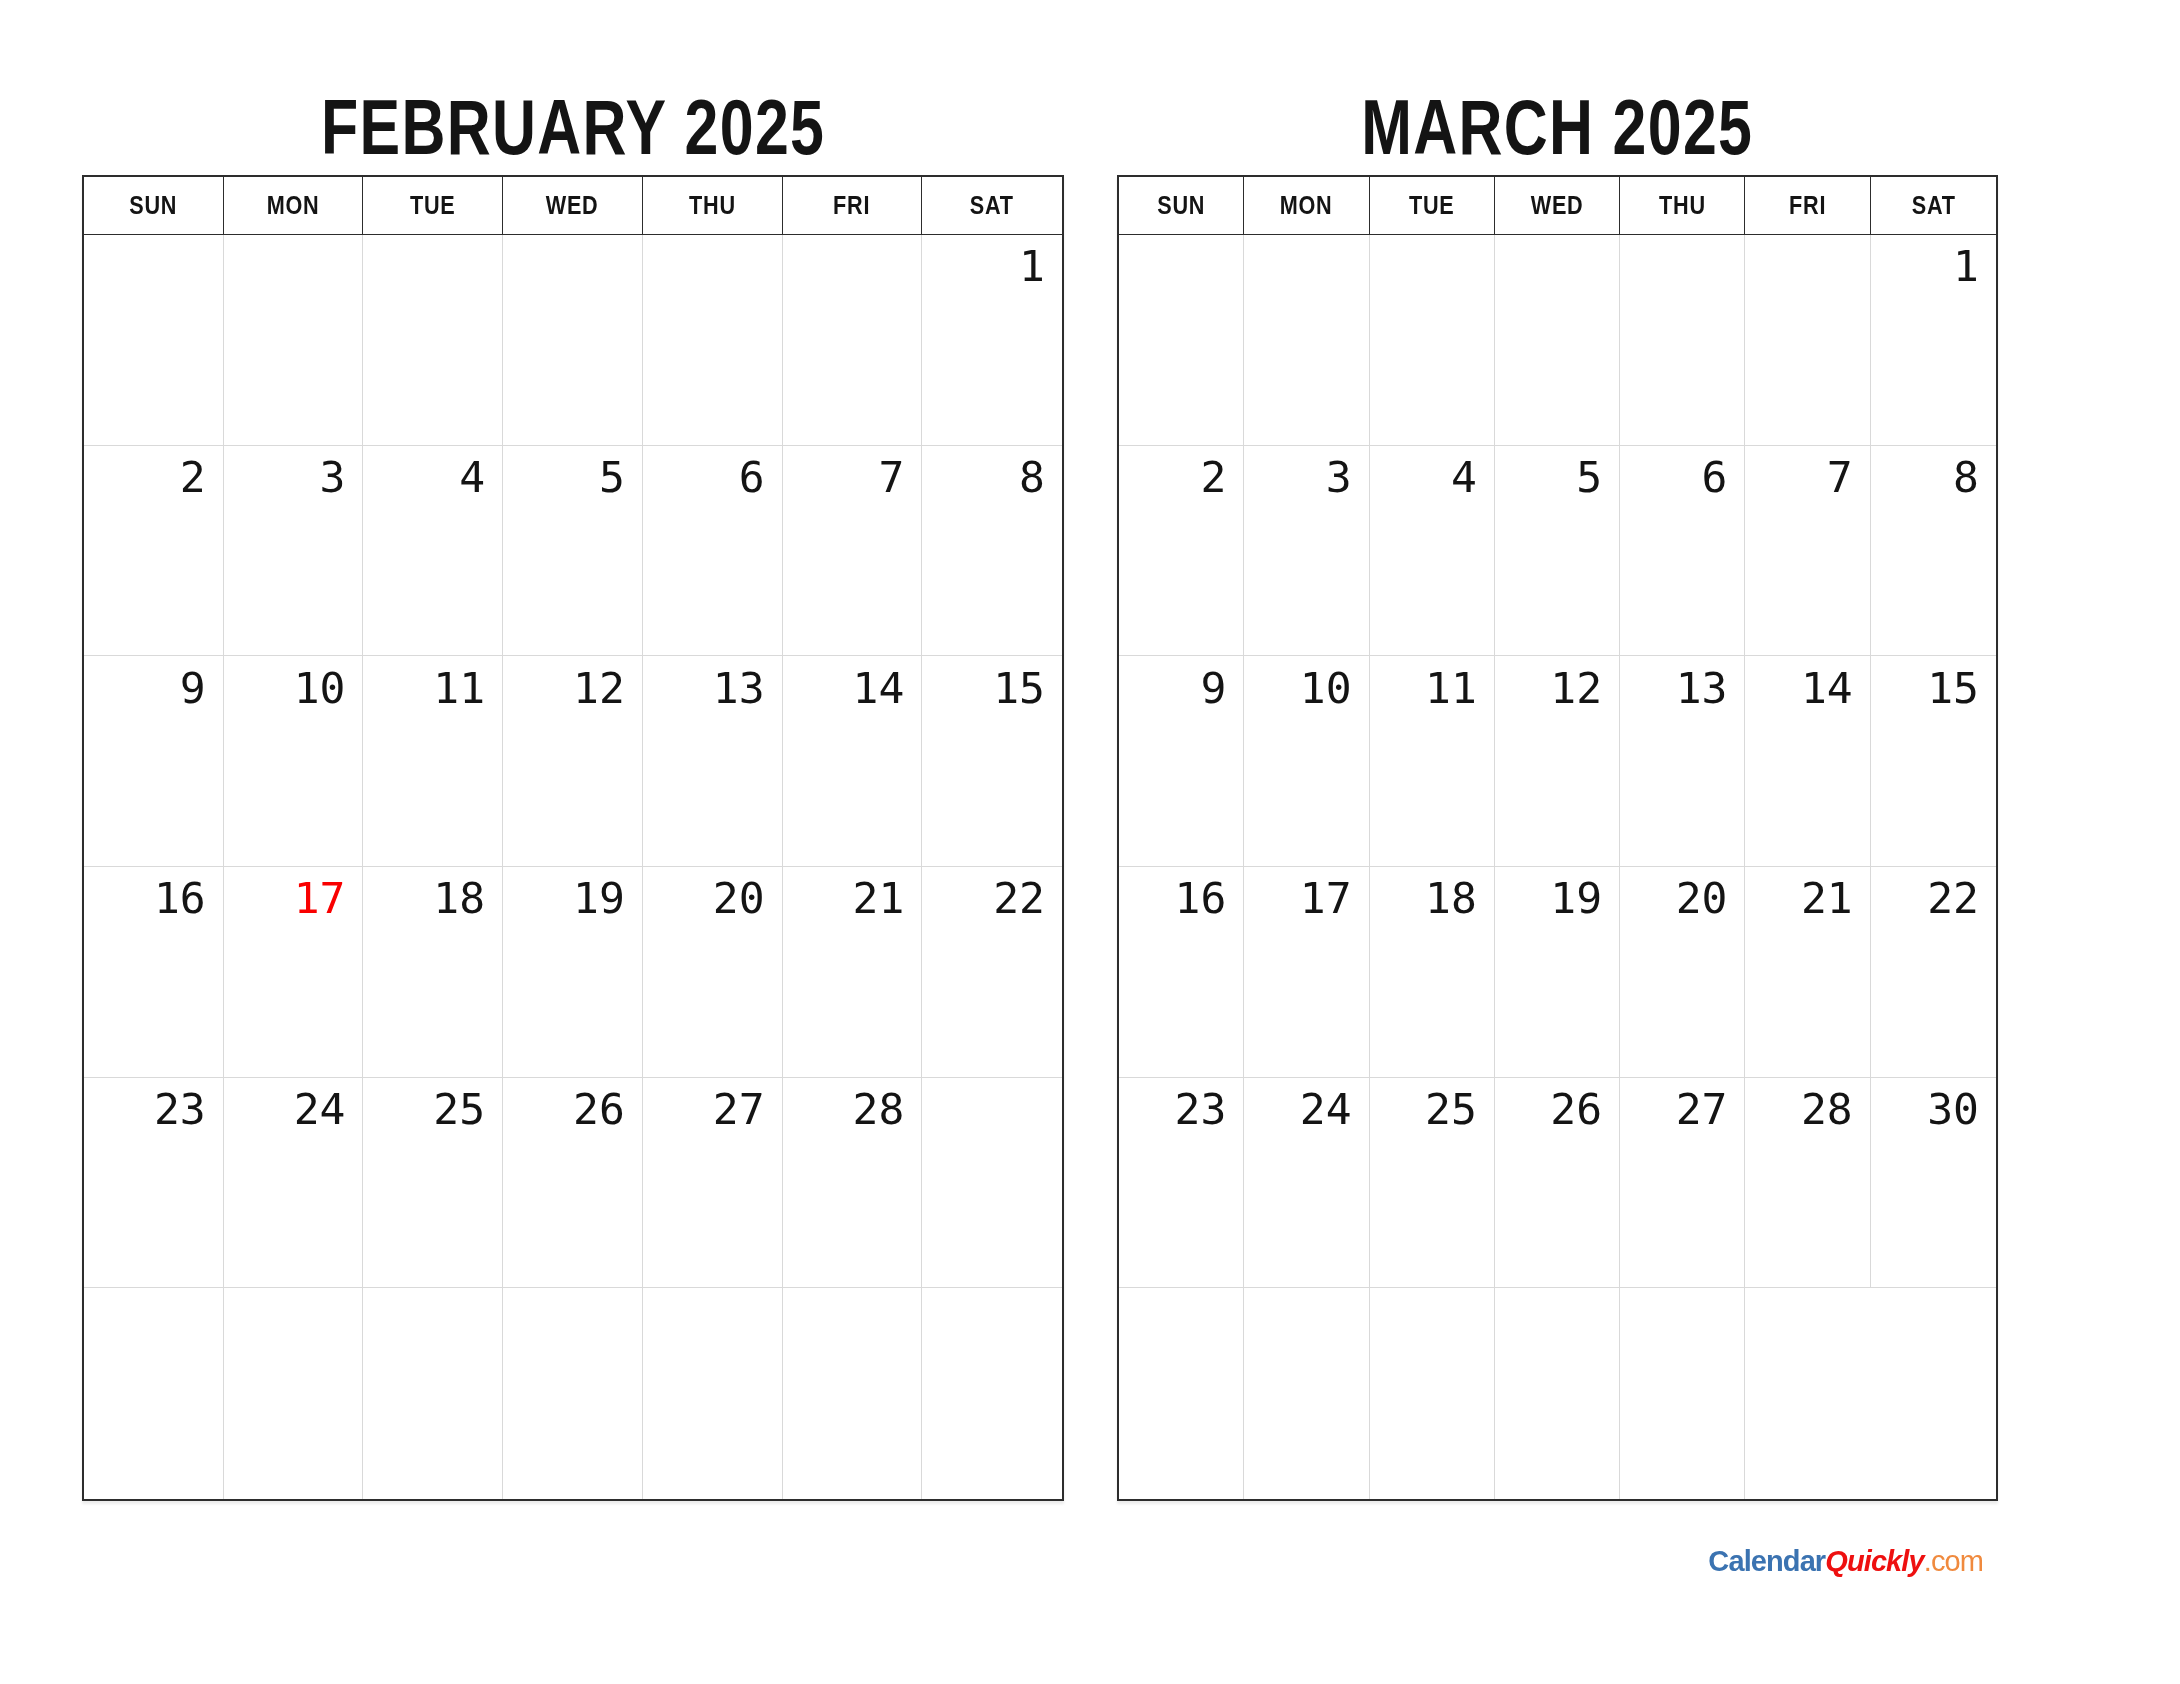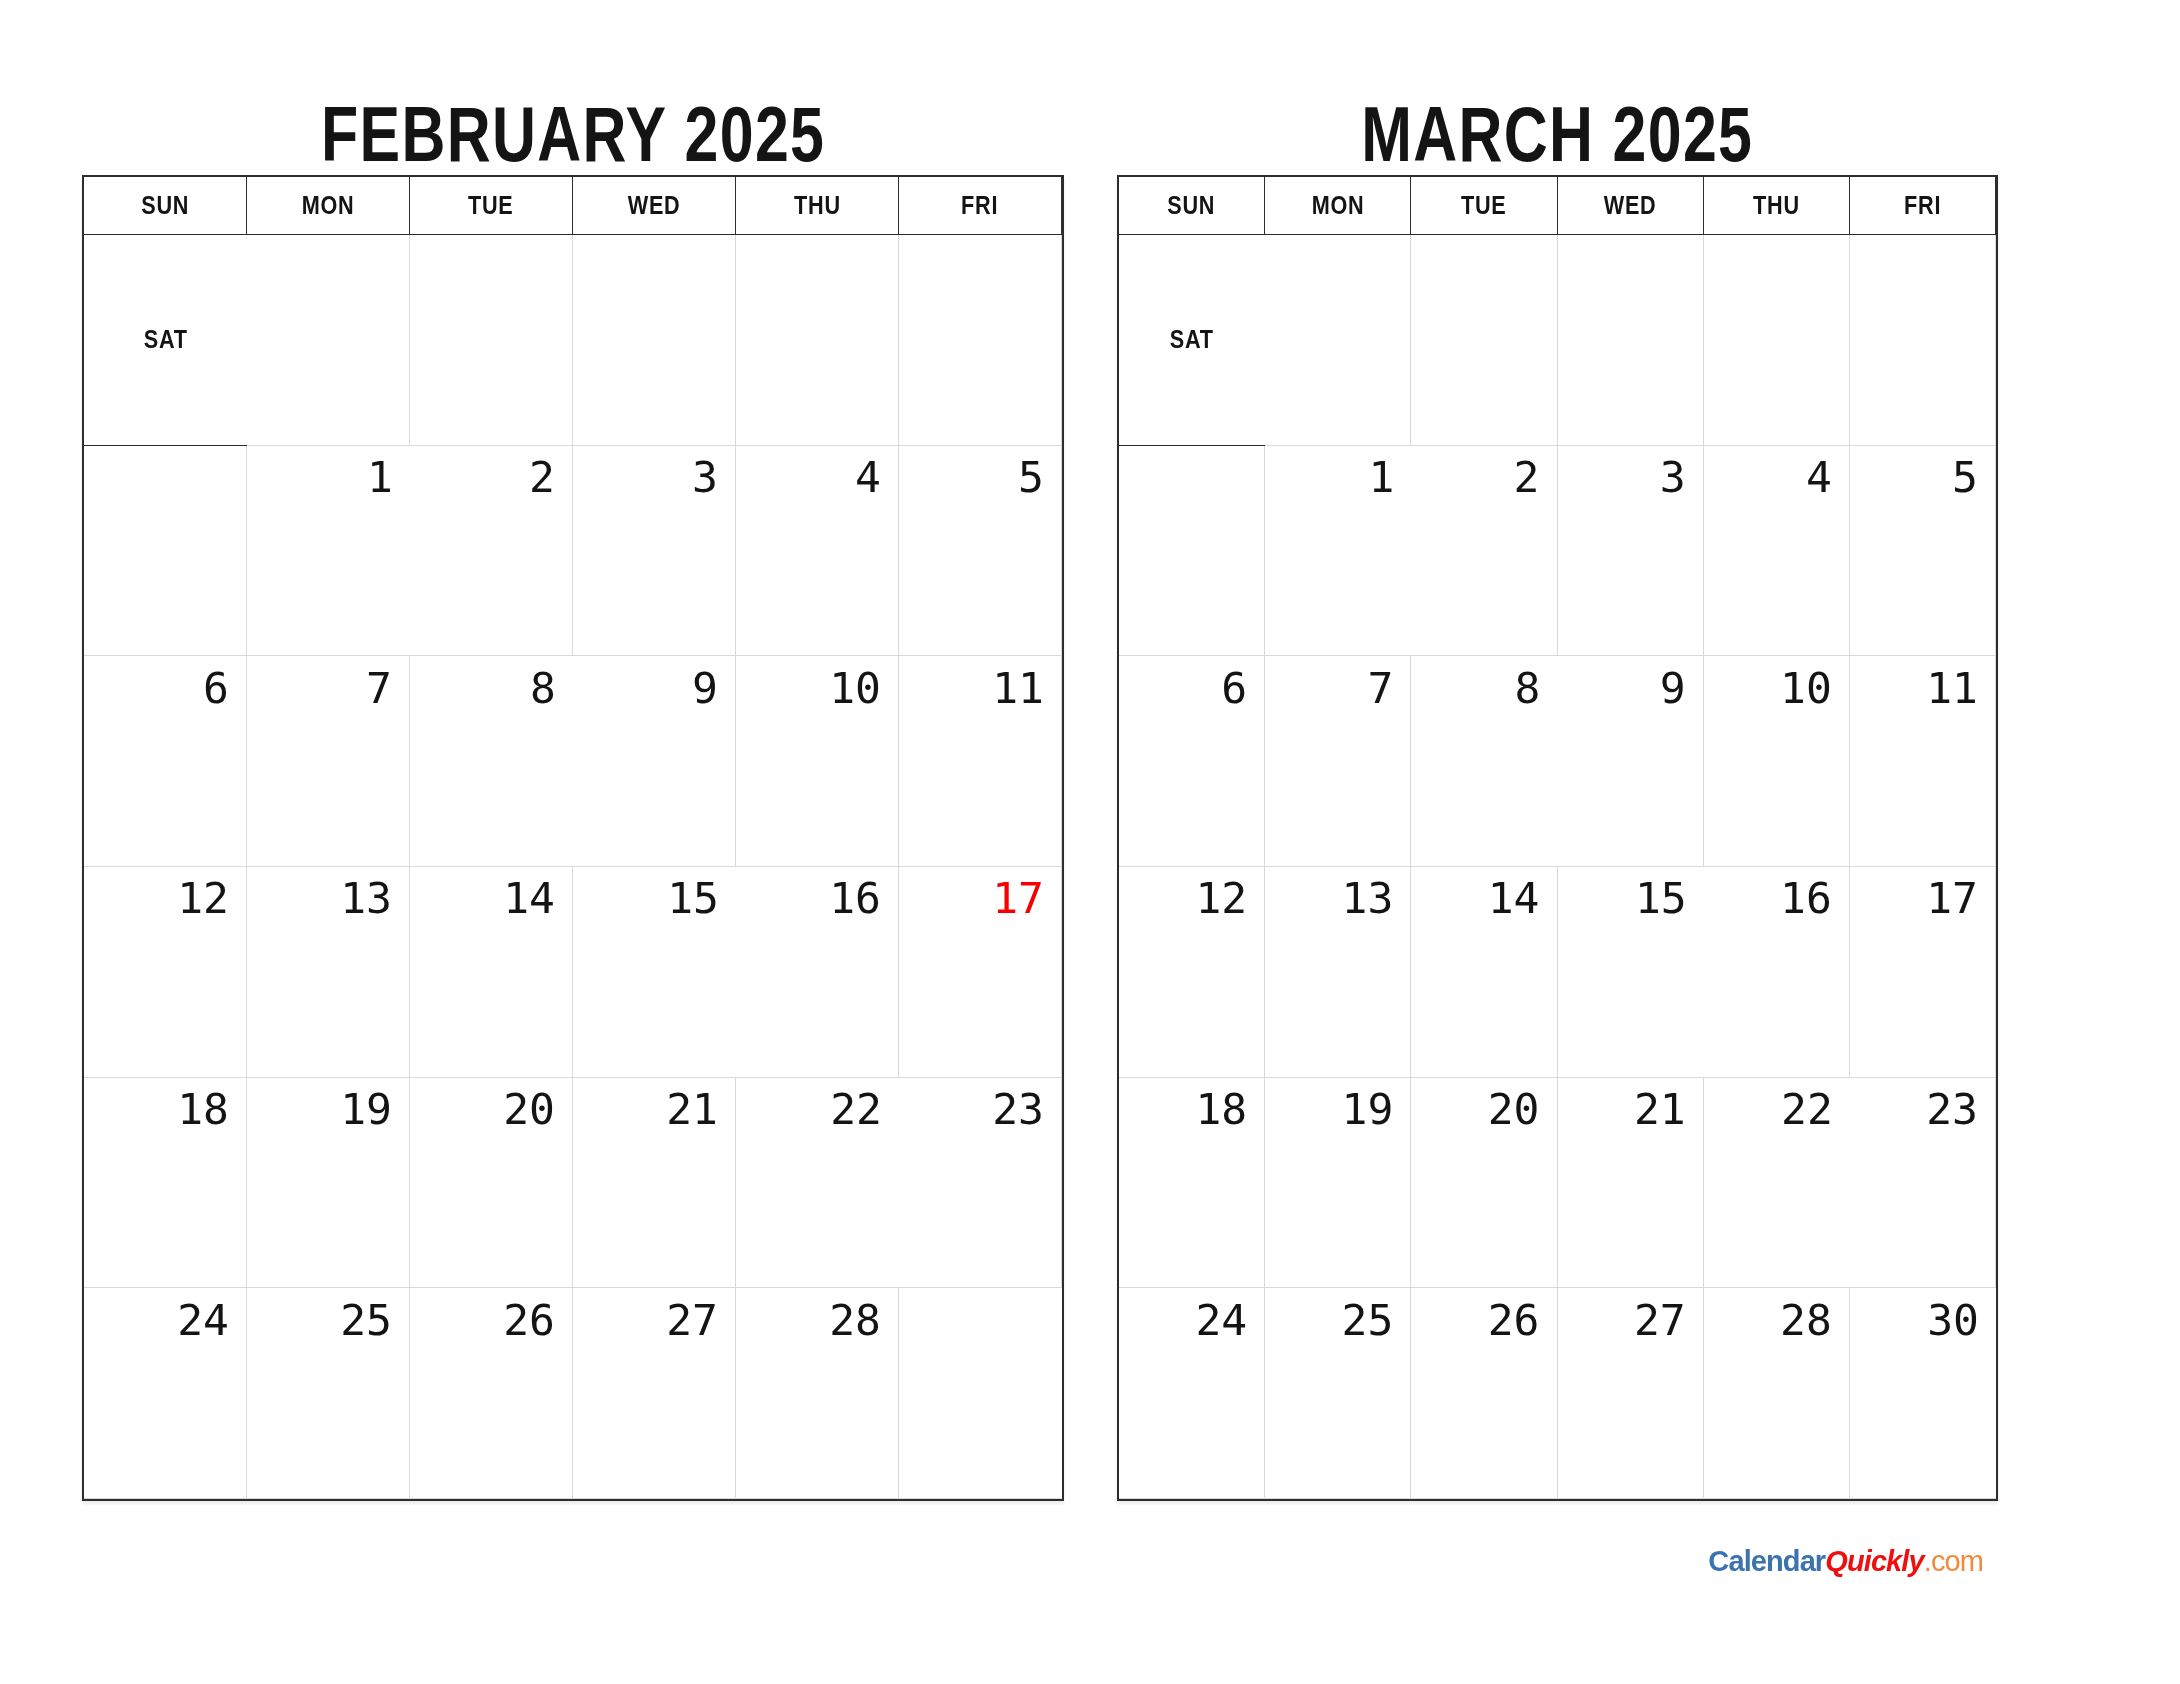--- a/index.html
+++ b/index.html
@@ -4,27 +4,27 @@
 <style>
   html,body{margin:0;padding:0;}
   body{width:2181px;height:1685px;font-family:"Liberation Sans",sans-serif;}
   .page{position:relative;width:2181px;height:1685px;background:var(--bg,#fff);overflow:hidden;}
 
   .calendar{position:absolute;top:0;height:1685px;}
   #cal-sec-0{left:82px;width:982px;}
   #cal-sec-1{left:1117px;width:881px;}
 
   .cal-title{position:absolute;top:95px;left:0;right:0;margin:0;height:78px;
-    display:flex;align-items:center;justify-content:center;color:var(--ink,#141414);}
+    display:flex;align-items:flex-end;justify-content:center;color:var(--ink,#141414);}
   .cal-title span{display:inline-block;font-size:78px;font-weight:bold;letter-spacing:1.7px;
     transform:scaleX(0.78);transform-origin:center;white-space:nowrap;}
 
   .grid{position:absolute;top:175px;left:0;right:0;height:1326px;box-sizing:border-box;
     background:#fff;border:2.6px solid var(--bd,#2d2d2d);
-    display:grid;grid-template-columns:repeat(6,1fr);grid-template-rows:58px repeat(6,1fr);
+    display:grid;grid-template-columns:repeat(7,1fr);grid-template-rows:58px repeat(6,1fr);
     box-shadow:0 3.4px 2.6px rgba(0,0,0,0.08);}
 
   .dow{box-sizing:border-box;border-right:1.7px solid var(--bd,#2d2d2d);
     border-bottom:1.7px solid var(--bd,#2d2d2d);
     display:flex;align-items:center;justify-content:center;}
   .dow span{font-size:26.4px;font-weight:bold;letter-spacing:0.9px;color:var(--ink,#141414);
     display:inline-block;transform:scaleX(0.82);transform-origin:center;}
 
   .cell{box-sizing:border-box;position:relative;background:#fff;
     border-right:1.7px solid var(--gl,#d9d9d9);border-bottom:1.7px solid var(--gl,#d9d9d9);}

